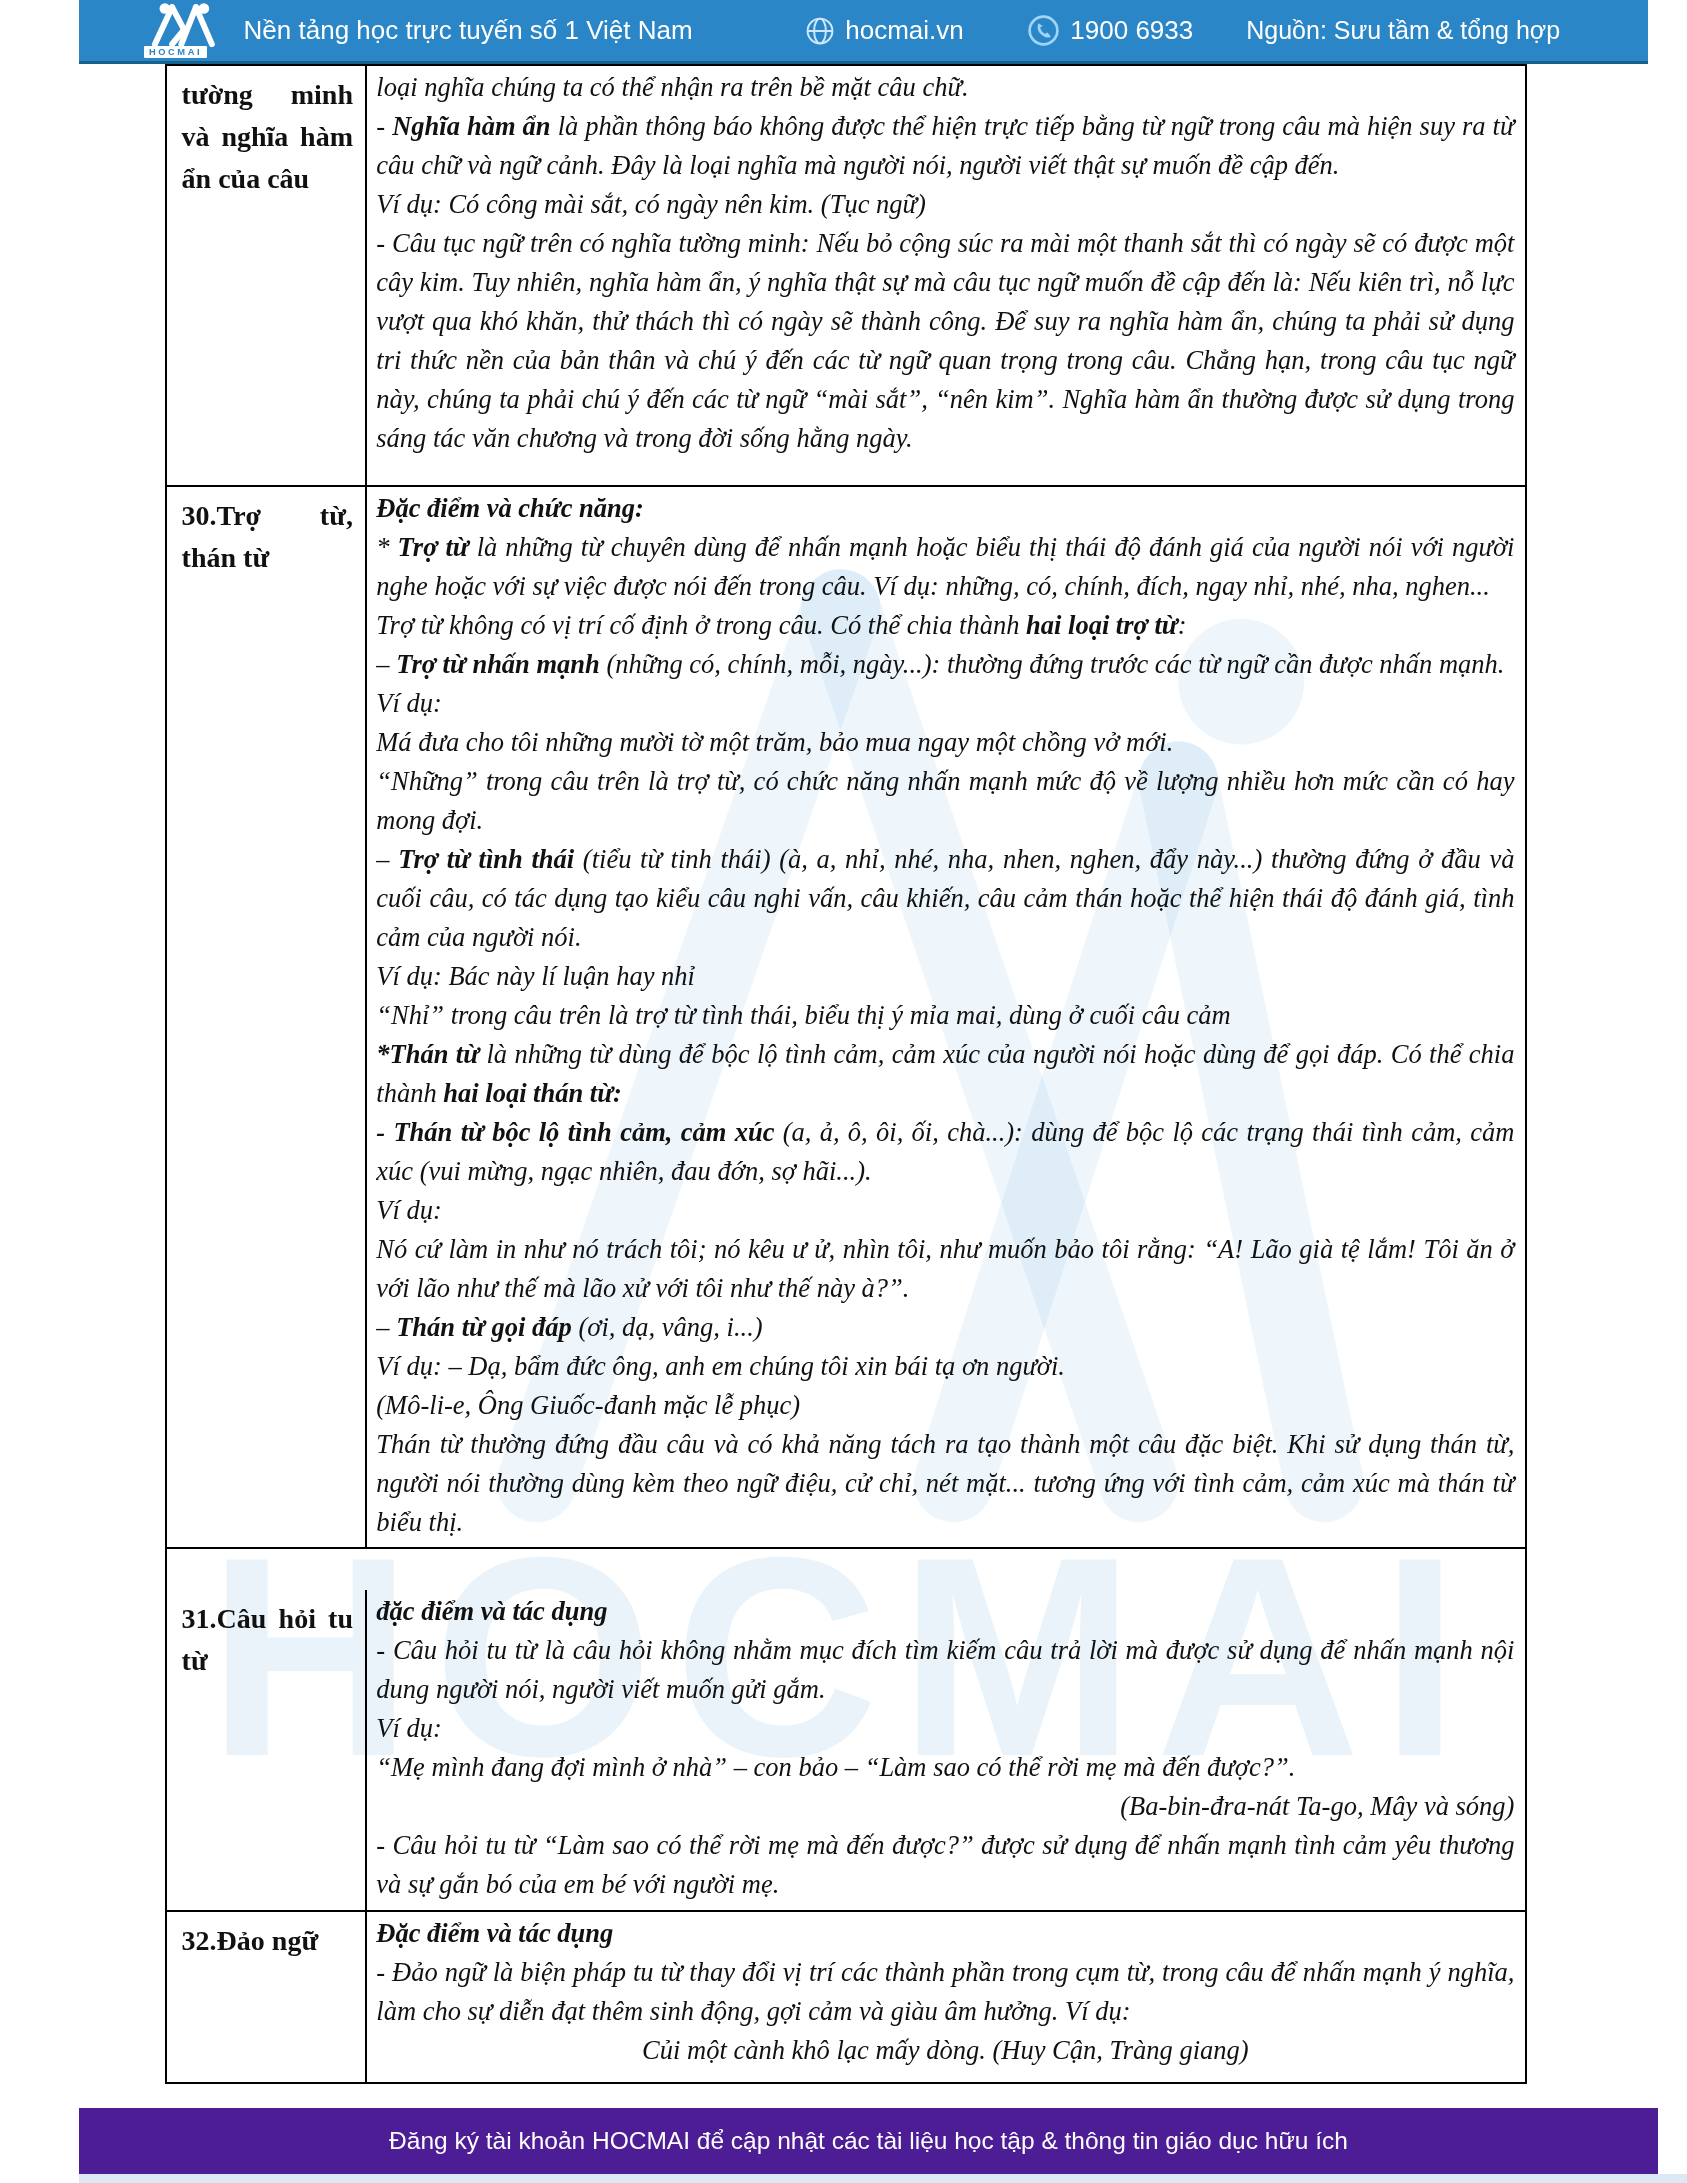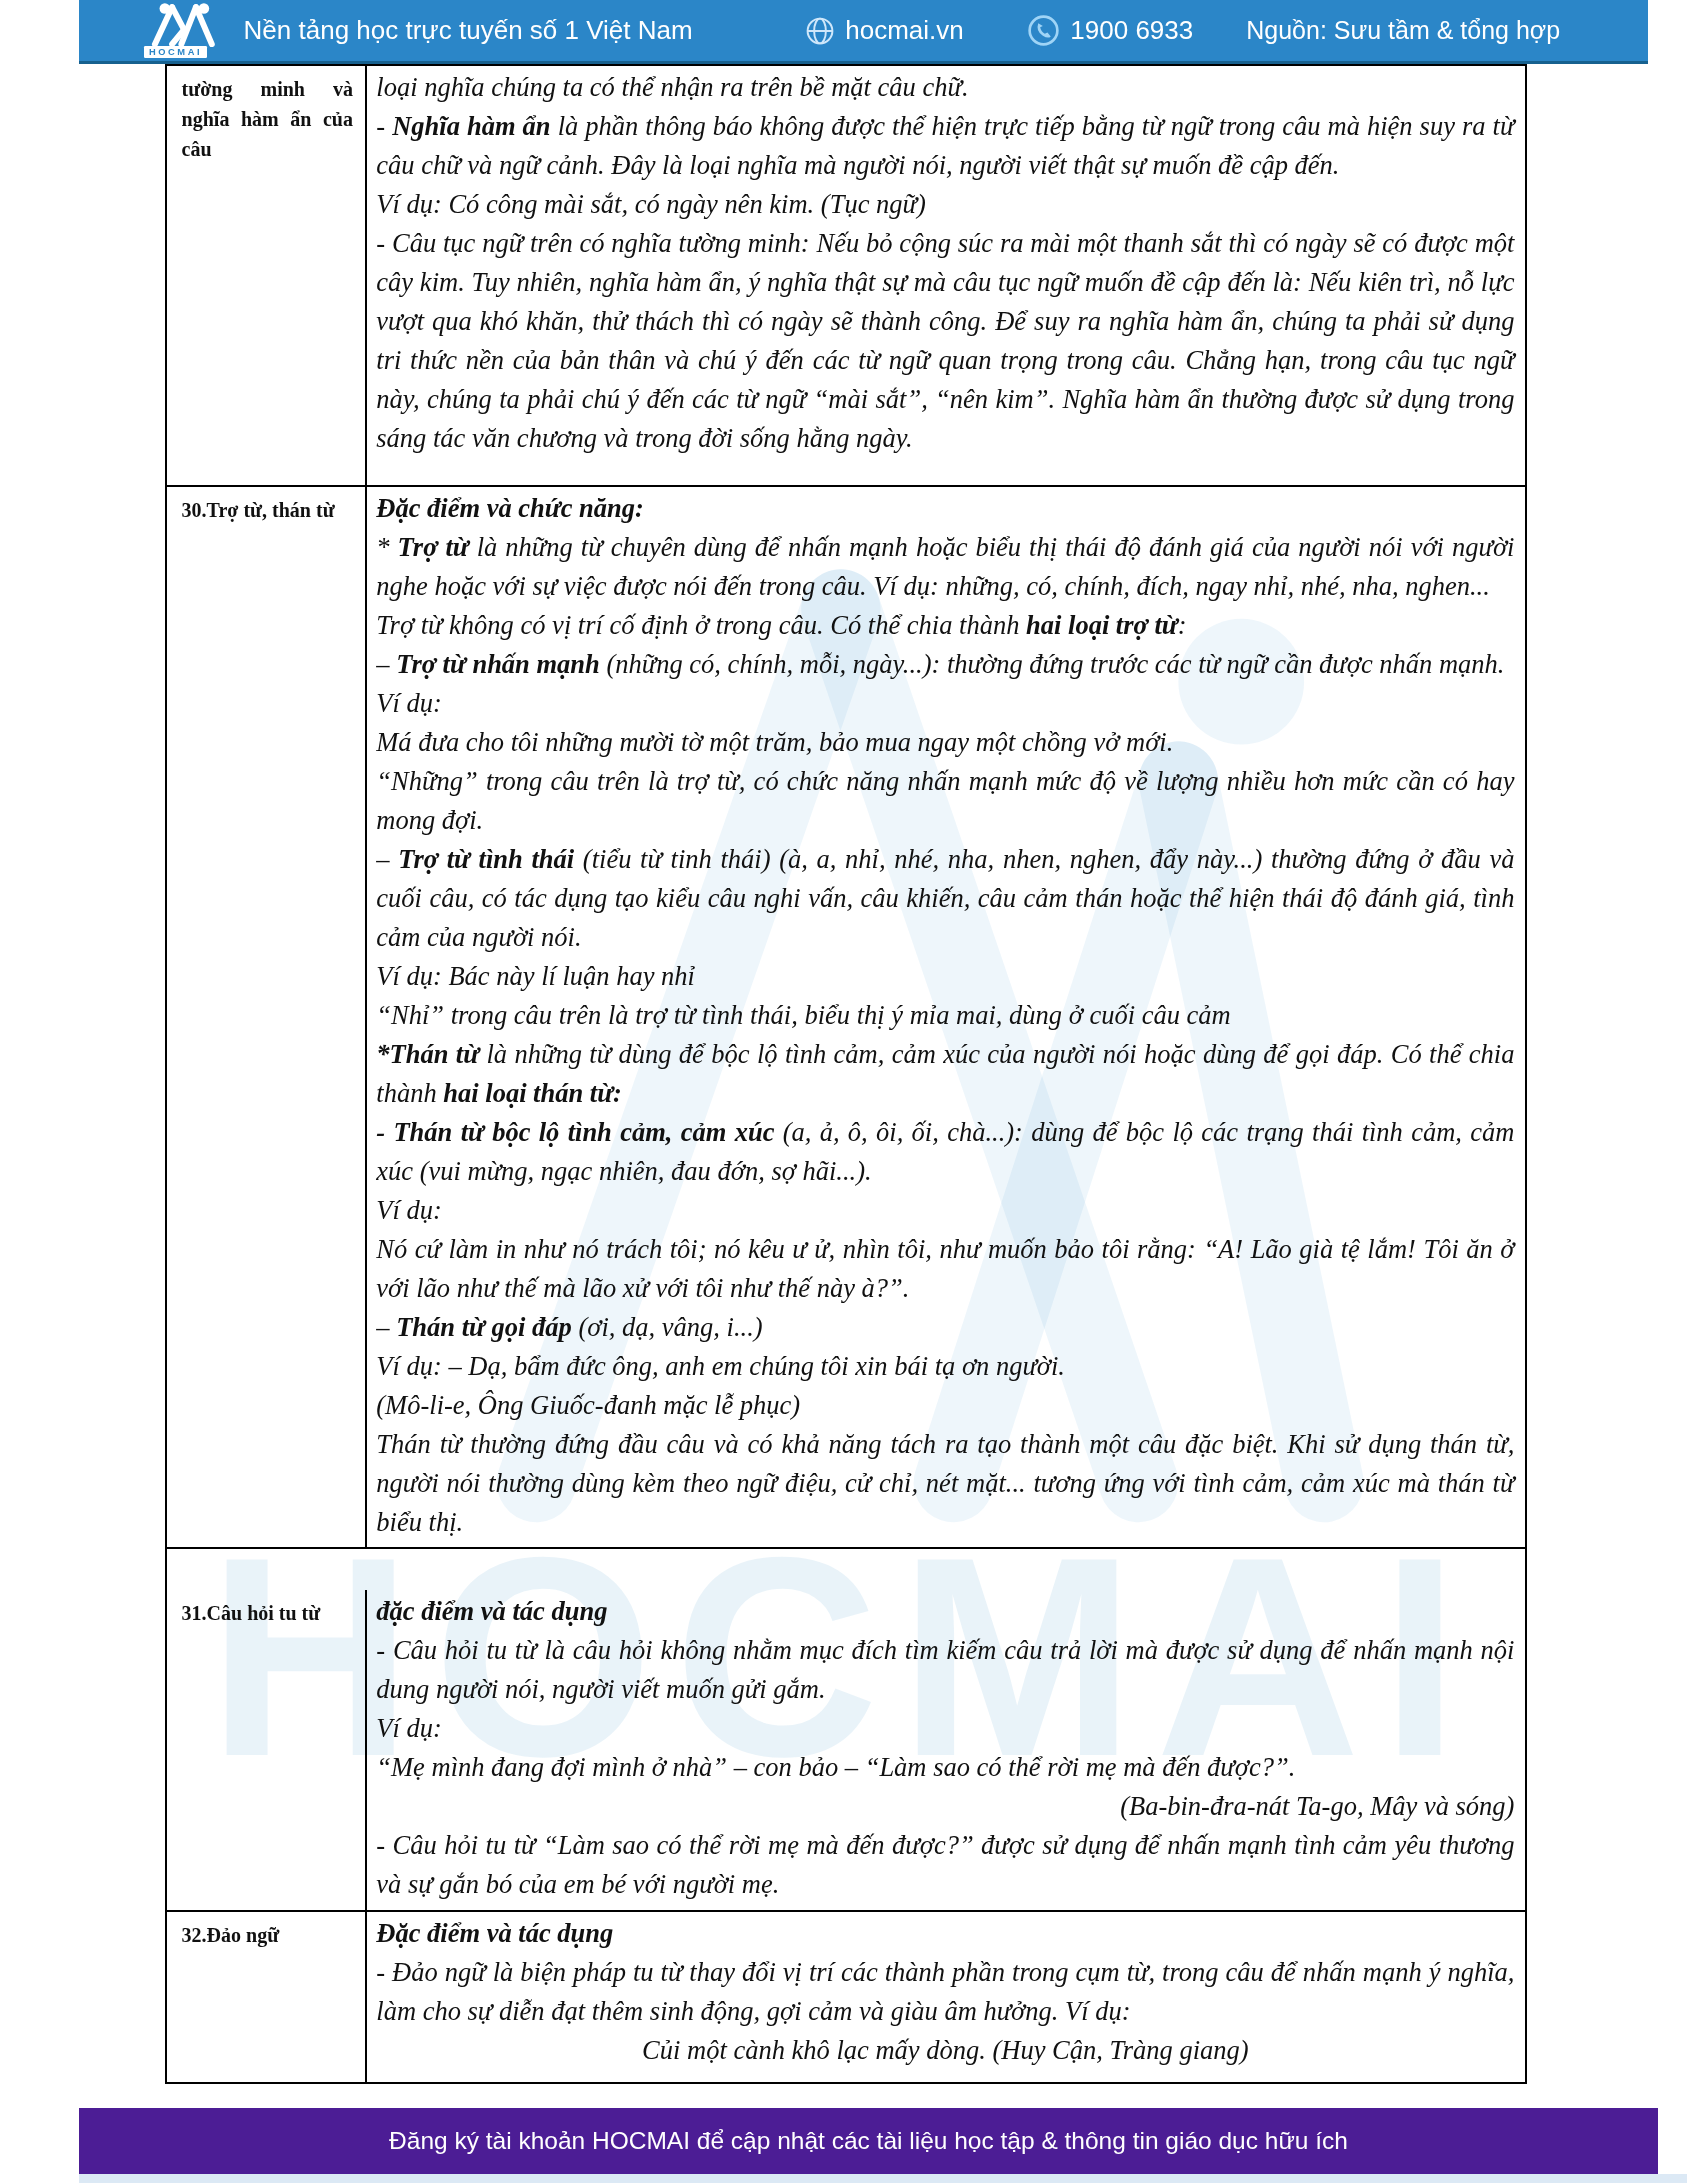--- a/index.html
+++ b/index.html
@@ -41,21 +41,21 @@
     border:2.6px solid #000;box-sizing:border-box;background:transparent;
   }
   .trow{display:flex;border-bottom:2.6px solid #000;box-sizing:border-box;}
   .trow:last-child{border-bottom:none;}
   .trow:nth-child(1){min-height:421px;}
   .trow:nth-child(2){min-height:1036px;}
   .trow:nth-child(3){min-height:290px;margin-top:41px;}
   .trow:nth-child(4){min-height:170px;}
   .cell-left{
     flex:0 0 200px;width:200px;box-sizing:border-box;border-right:2.6px solid #000;
-    padding:8px 12px 6.6px 14.6px;font-weight:bold;font-size:20px;line-height:1.5;
+    padding:8px 12px 6.6px 14.6px;font-weight:bold;font-size:28px;line-height:1.5;
     text-align:justify;
   }
   .cell-right{
     flex:1;box-sizing:border-box;padding:2px 10.6px 5.3px 9.3px;
     font-size:26.5px;line-height:39px;text-align:justify;
   }
   .para{margin:0;font-style:italic;}
   .para.right{text-align:right;}
   .para.center{text-align:center;text-align-last:center;}
   

